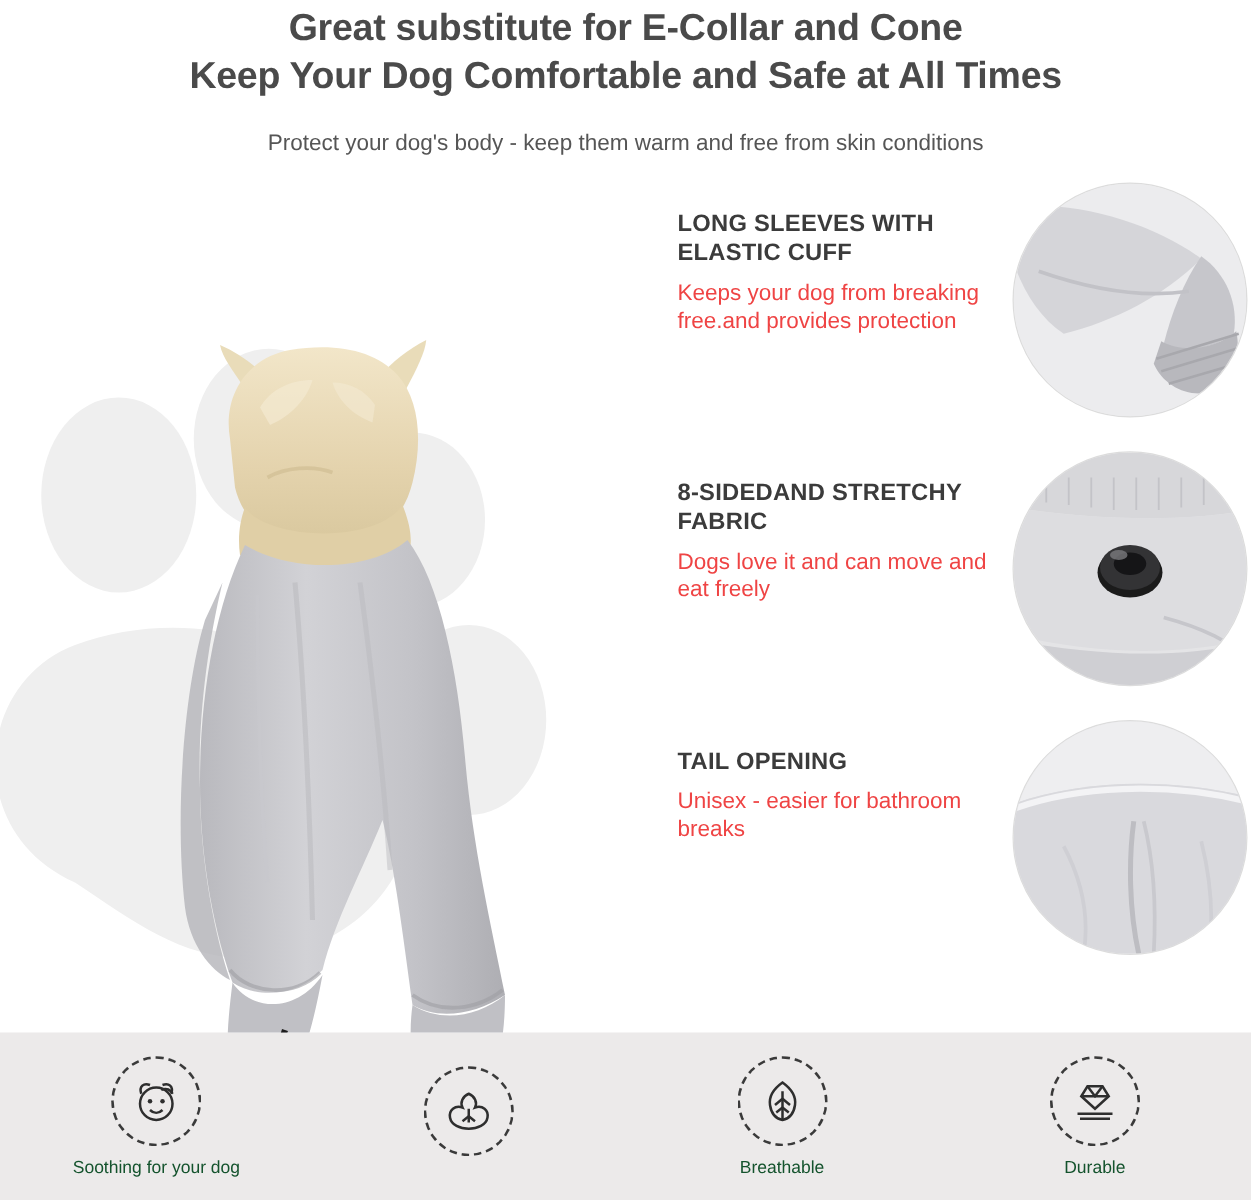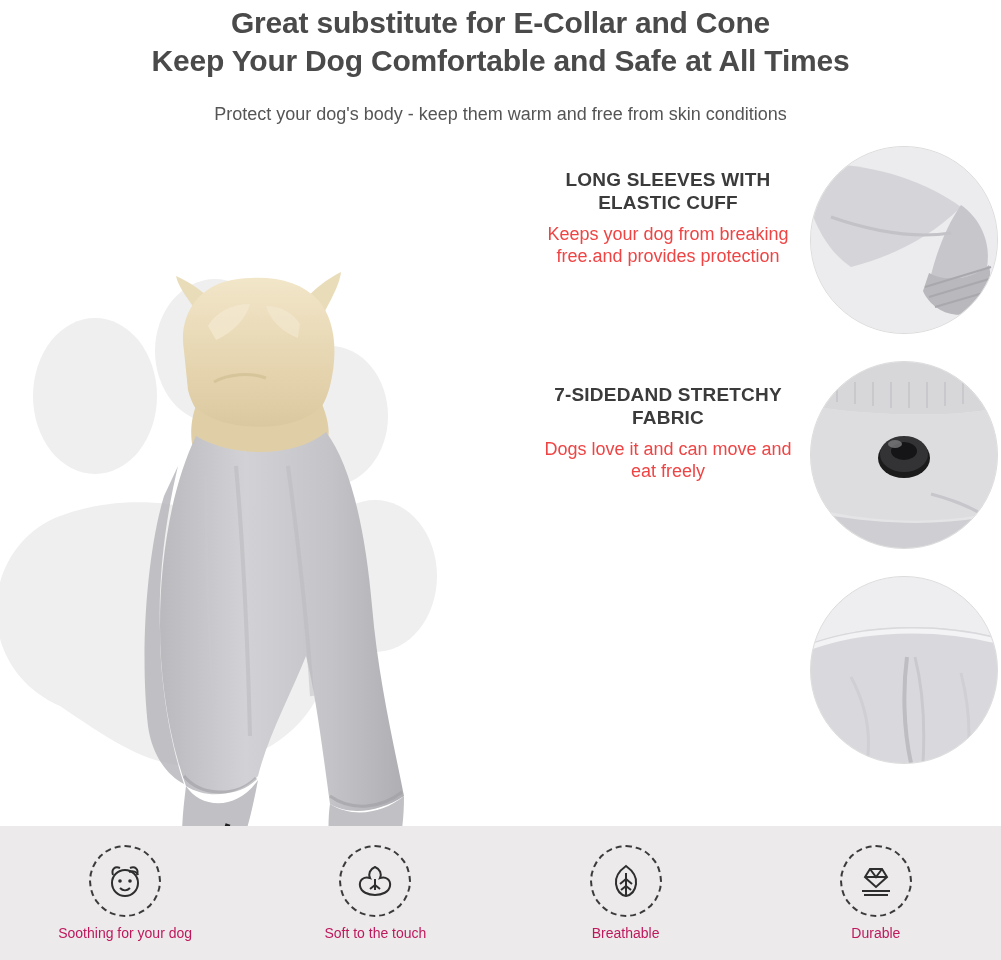--- a/index.html
+++ b/index.html
@@ -70,21 +70,21 @@
   }
   .feature {
     display: flex;
     align-items: flex-start;
     justify-content: flex-end;
     height: 200px;
     margin-bottom: 15px;
   }
   .feature-text {
     width: 268px;
-    text-align: center;
+    text-align: left;
     padding-right: 16px;
     padding-top: 22px;
     box-sizing: border-box;
   }
   .feature-title {
     font-size: 19px;
     font-weight: bold;
     color: #3b3b3b;
     line-height: 1.22;
     letter-spacing: 0.2px;
@@ -127,21 +127,21 @@
     margin: 0 auto 8px auto;
     border-radius: 50%;
     border: 2px dashed #3a3a3a;
     display: flex;
     align-items: center;
     justify-content: center;
     box-sizing: border-box;
   }
   .icon-label {
     font-size: 14px;
-    color: #be185d;
+    color: #14532d;
   }
 </style>
 </head>
 <body>
 
 <div class="header">
   <div class="headline">
     <div>Great substitute for E-Collar and Cone</div>
     <div>Keep Your Dog Comfortable and Safe at All Times</div>
   </div>
@@ -225,21 +225,21 @@
           <path d="M114 140 L 180 120" stroke="#a8a8ad" stroke-width="2"></path>
           <path d="M118 150 L 178 132" stroke="#a8a8ad" stroke-width="2"></path>
           <path d="M124 160 L 172 146" stroke="#a8a8ad" stroke-width="2"></path>
           <path d="M20 70 C 60 84 100 92 140 86" stroke="#c2c2c7" stroke-width="3" fill="none"></path>
         </svg>
       </div>
     </div>
 
     <div class="feature">
       <div class="feature-text">
-        <div class="feature-title">7-SIDEDAND STRETCHY FABRIC</div>
+        <div class="feature-title">8-SIDEDAND STRETCHY FABRIC</div>
         <div class="feature-desc">Dogs love it and can move and eat freely</div>
       </div>
       <div class="feature-img">
         <svg viewBox="0 0 186 186" width="186" height="186">
           <rect width="186" height="186" fill="#e4e4e6"></rect>
           <path d="M0 0 H186 V46 C 140 56 60 54 0 44 Z" fill="#d7d7da"></path>
           <path d="M0 44 C 60 54 140 56 186 46 V150 C 120 164 60 160 0 146 Z" fill="#dddde0"></path>
           <path d="M0 150 C 60 162 130 166 186 152 V186 H0 Z" fill="#cfcfd3"></path>
           <g stroke="#c3c3c8" stroke-width="1.5">
             <path d="M8 20 L 8 40"></path>
@@ -258,20 +258,24 @@
             <ellipse cx="93" cy="96" rx="26" ry="20" fill="#1b1b1b"></ellipse>
             <ellipse cx="93" cy="92" rx="24" ry="18" fill="#333335"></ellipse>
             <ellipse cx="93" cy="89" rx="13" ry="9" fill="#151517"></ellipse>
             <ellipse cx="84" cy="82" rx="7" ry="4" fill="#7a7a7e" opacity="0.8"></ellipse>
           </g>
         </svg>
       </div>
     </div>
 
     <div class="feature">
+      <div class="feature-text">
+        <div class="feature-title">TAIL OPENING</div>
+        <div class="feature-desc">Unisex - easier for bathroom breaks</div>
+      </div>
       <div class="feature-img">
         <svg viewBox="0 0 186 186" width="186" height="186">
           <rect width="186" height="186" fill="#dfdfe2"></rect>
           <path d="M0 0 H186 V60 C 120 44 50 48 0 66 Z" fill="#eeeef0"></path>
           <path d="M0 66 C 50 48 120 44 186 60 V186 H0 Z" fill="#d9d9dd"></path>
           <path d="M0 70 C 50 52 120 48 186 64" stroke="#f3f3f5" stroke-width="5" fill="none"></path>
           <path d="M96 80 C 92 110 92 150 100 186" stroke="#bdbdc2" stroke-width="4" fill="none"></path>
           <path d="M104 80 C 112 112 114 150 112 186" stroke="#c9c9ce" stroke-width="3" fill="none"></path>
           <path d="M40 100 C 56 130 60 160 56 186" stroke="#cfcfd4" stroke-width="3" fill="none"></path>
           <path d="M150 96 C 158 128 160 158 156 186" stroke="#cfcfd4" stroke-width="3" fill="none"></path>
@@ -300,21 +304,20 @@
 
   <div class="icon-cell">
     <div class="icon-circle">
       <svg width="44" height="44" viewBox="0 0 44 44">
         <path d="M22 8 C 27 10 29 15 27 19 C 33 17 38 21 37 27 C 36 33 29 36 22 36 C 15 36 8 33 7 27 C 6 21 11 17 17 19 C 15 15 17 10 22 8 Z" fill="none" stroke="#2e2e2e" stroke-width="2"></path>
         <path d="M22 20 L 22 31" stroke="#2e2e2e" stroke-width="2"></path>
         <path d="M22 26 L 17 30" stroke="#2e2e2e" stroke-width="2"></path>
         <path d="M22 26 L 27 30" stroke="#2e2e2e" stroke-width="2"></path>
       </svg>
     </div>
-    <div class="icon-label">Soft to the touch</div>
   </div>
 
   <div class="icon-cell">
     <div class="icon-circle">
       <svg width="44" height="44" viewBox="0 0 44 44">
         <path d="M22 7 C 29 12 33 18 32 25 C 31 32 27 36 22 37 C 17 36 13 32 12 25 C 11 18 15 12 22 7 Z" fill="none" stroke="#2e2e2e" stroke-width="2"></path>
         <path d="M22 14 L 22 37" stroke="#2e2e2e" stroke-width="2"></path>
         <path d="M22 20 L 16 25" stroke="#2e2e2e" stroke-width="2"></path>
         <path d="M22 20 L 28 25" stroke="#2e2e2e" stroke-width="2"></path>
         <path d="M22 27 L 17 31" stroke="#2e2e2e" stroke-width="2"></path>

